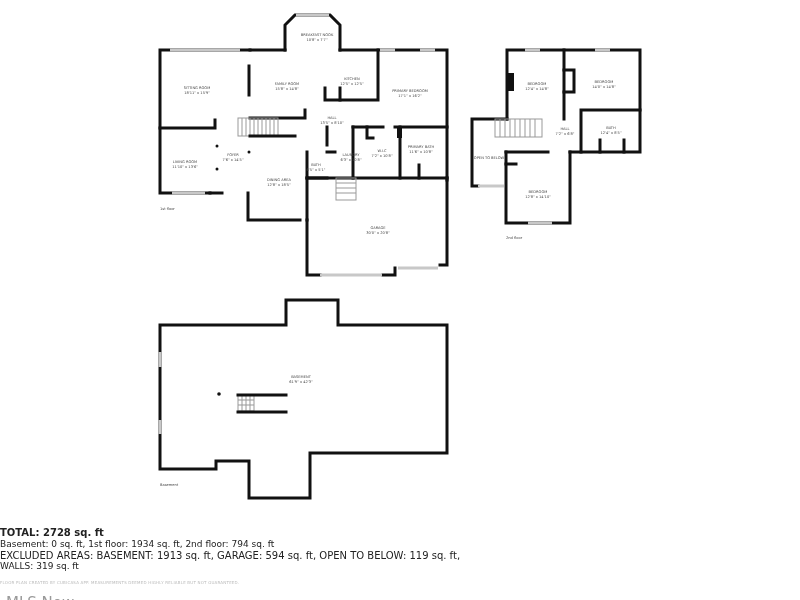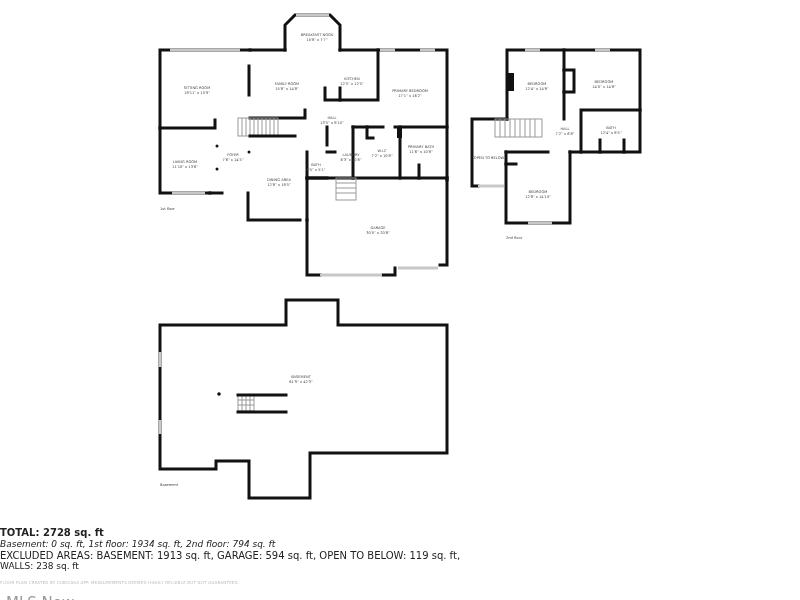--- a/index.html
+++ b/index.html
@@ -5,21 +5,21 @@
   html, body { margin:0; padding:0; background:#ffffff; }
   body { width:800px; height:600px; position:relative; overflow:hidden; font-family:"Liberation Sans", sans-serif; }
   svg.plan { position:absolute; left:0; top:0; width:800px; height:600px; }
   .wall { stroke:#111; stroke-width:3; fill:none; stroke-linecap:square; }
   .thin { stroke:#999; stroke-width:1; fill:none; }
   .win { stroke:#c8c8c8; stroke-width:3; fill:none; }
   .room-label { font-family:"DejaVu Sans", sans-serif; font-size:3.6px; fill:#444; text-anchor:middle; }
   .floor-label { font-family:"DejaVu Sans", sans-serif; font-size:3.6px; fill:#444; }
   .summary { position:absolute; left:0; width:800px; text-align:left; color:#222; font-family:"DejaVu Sans", sans-serif; }
   .total { top:527px; font-size:10px; font-weight:bold; }
-  .line1 { top:539px; font-size:9px;font-style:italic; }
+  .line1 { top:539px; font-size:9px; }
   .line2 { top:550px; font-size:10px; }
   .line3 { top:561px; font-size:9px; }
   .disclaimer { top:580px; font-size:4px; color:#bbb; letter-spacing:0.2px; }
   .mls { position:absolute; left:6px; top:594px; font-size:15px; color:#9a9a9a; font-family:"DejaVu Sans", sans-serif; }
 </style>
 </head>
 <body>
 
 <svg class="plan" viewBox="0 0 800 600">
 
@@ -188,15 +188,15 @@
 
     <text class="room-label" x="301" y="378">BASEMENT</text>
     <text class="room-label" x="301" y="383">61'9" x 42'3"</text>
     <text class="floor-label" x="160" y="486">Basement</text>
   </g>
 </svg>
 
 <div class="summary total">TOTAL: 2728 sq. ft</div>
 <div class="summary line1">Basement: 0 sq. ft, 1st floor: 1934 sq. ft, 2nd floor: 794 sq. ft</div>
 <div class="summary line2">EXCLUDED AREAS: BASEMENT: 1913 sq. ft, GARAGE: 594 sq. ft, OPEN TO BELOW: 119 sq. ft,</div>
-<div class="summary line3">WALLS: 238 sq. ft</div>
+<div class="summary line3">WALLS: 319 sq. ft</div>
 <div class="summary disclaimer">FLOOR PLAN CREATED BY CUBICASA APP. MEASUREMENTS DEEMED HIGHLY RELIABLE BUT NOT GUARANTEED.</div>
 <div class="mls">MLS Now</div>
 
 </body></html>

